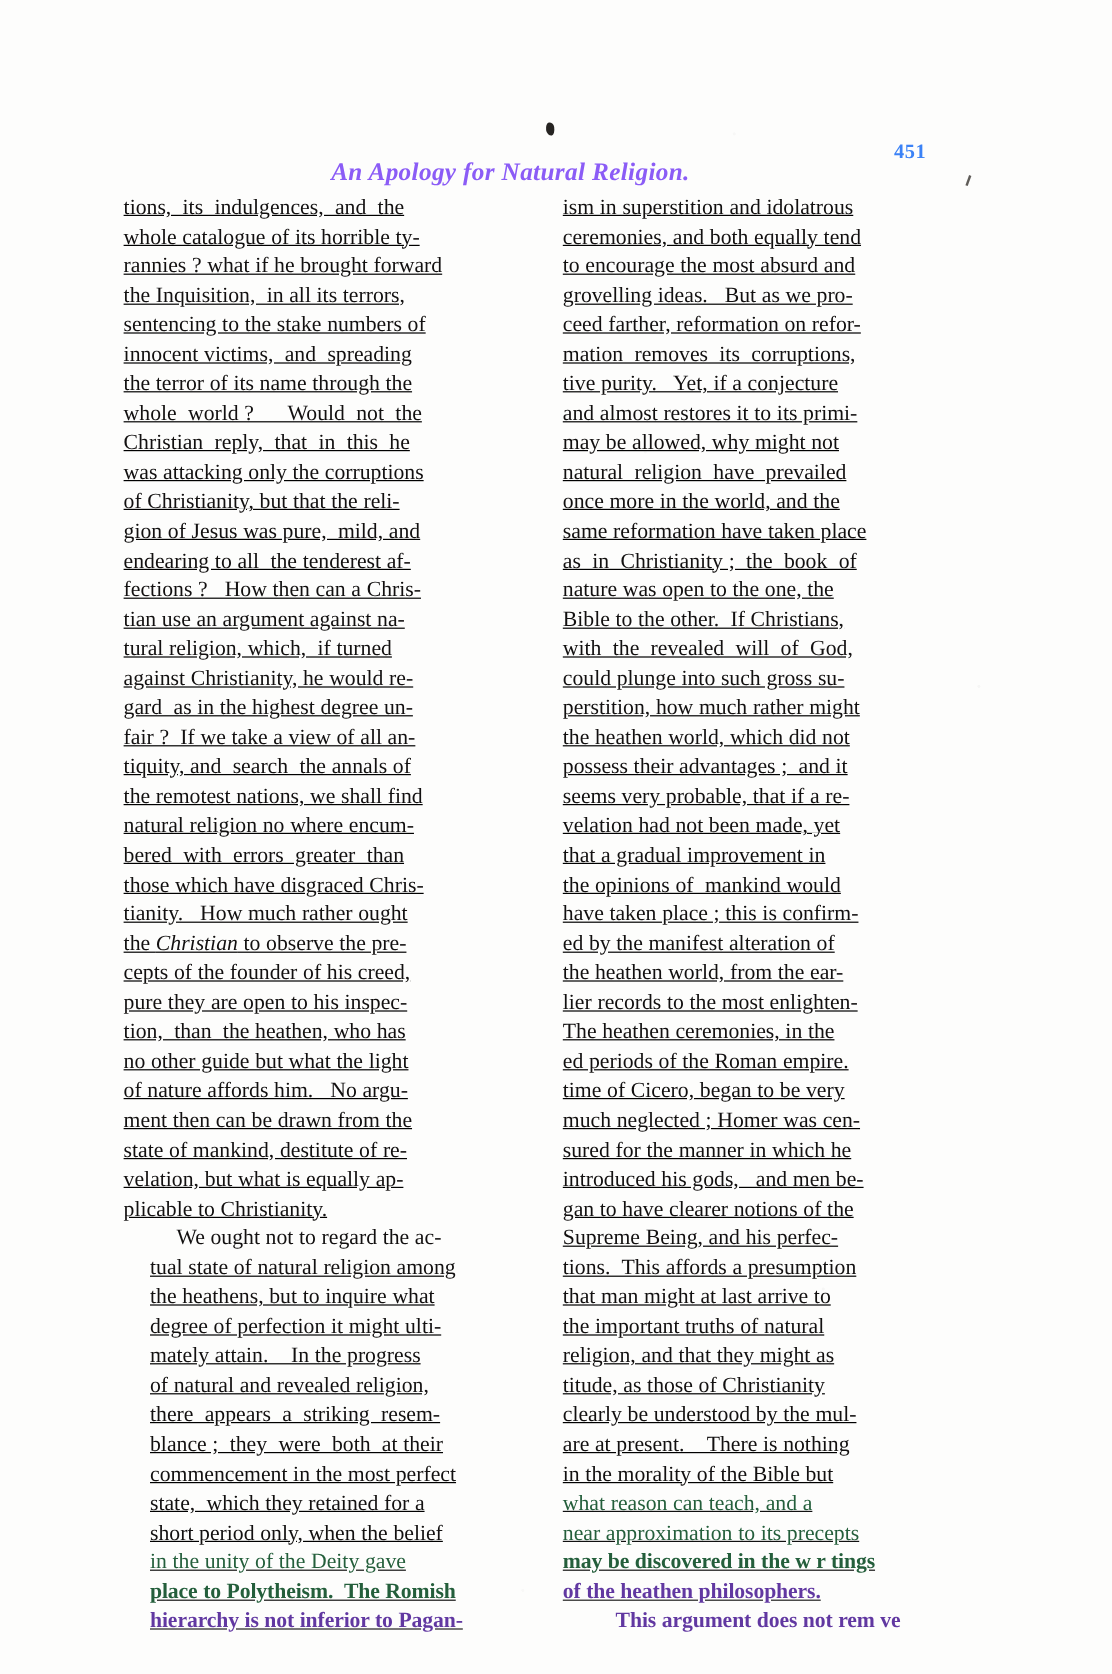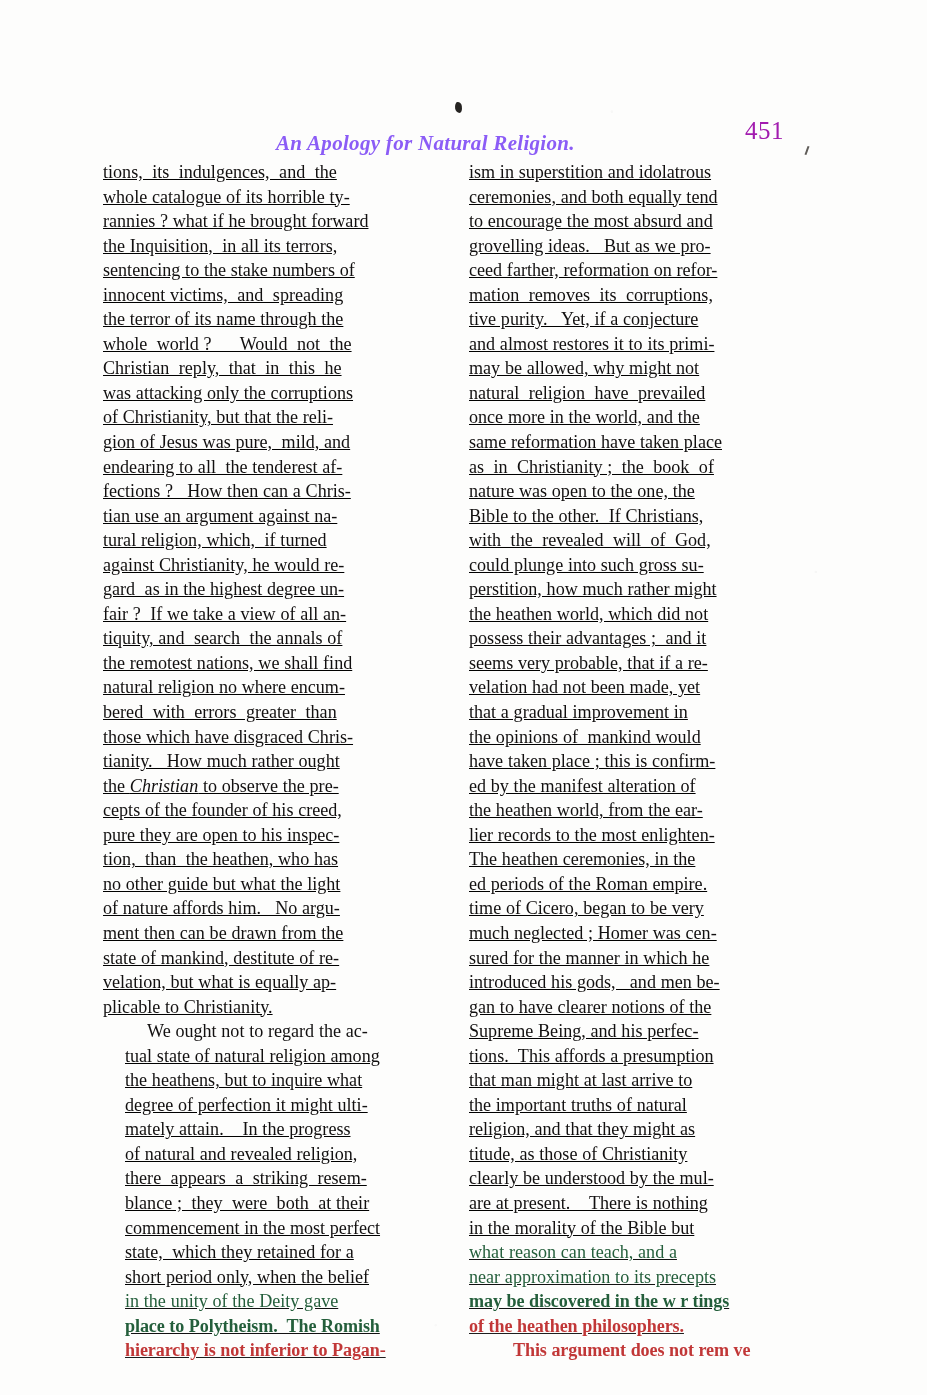--- a/index.html
+++ b/index.html
@@ -65,24 +65,24 @@
     font-weight: 700;
     font-size: 21px;
     letter-spacing: .3px;
     color: #8b5cf6;
     white-space: nowrap;
   }
   .head-folio {
     position: absolute;
     left: 745px;
     top: 1px;
-    font-weight: 400;
-    font-size: 25px;
+    font-weight: 700;
+    font-size: 17px;
     letter-spacing: .5px;
-    color: #a21caf;
+    color: #3b82f6;
   }
   .head-speck {
     position: absolute;
     left: 806px;
     top: 30px;
     width: 2px;
     height: 9px;
     background: #2a2522;
     transform: rotate(20deg);
     opacity: .75;
@@ -120,21 +120,21 @@
   
   .ln {
     display: block;
     white-space: pre;
     color: #121010;
   }
   .ln i { font-style: italic; }
 
   
   .ln.worn  { color: #14532d; opacity: .93; }
-  .ln.worn2 { color: #b91c1c; opacity: .88; }
+  .ln.worn2 { color: #4c1d95; opacity: .88; }
   .ln.heavy { font-weight: 600; letter-spacing: -.1px; }
 </style>
 </head>
 <body>
 
 <div class="page">
   <div class="page-grain"></div>
 
   <div class="running-head">
     <div class="head-blot"></div>

